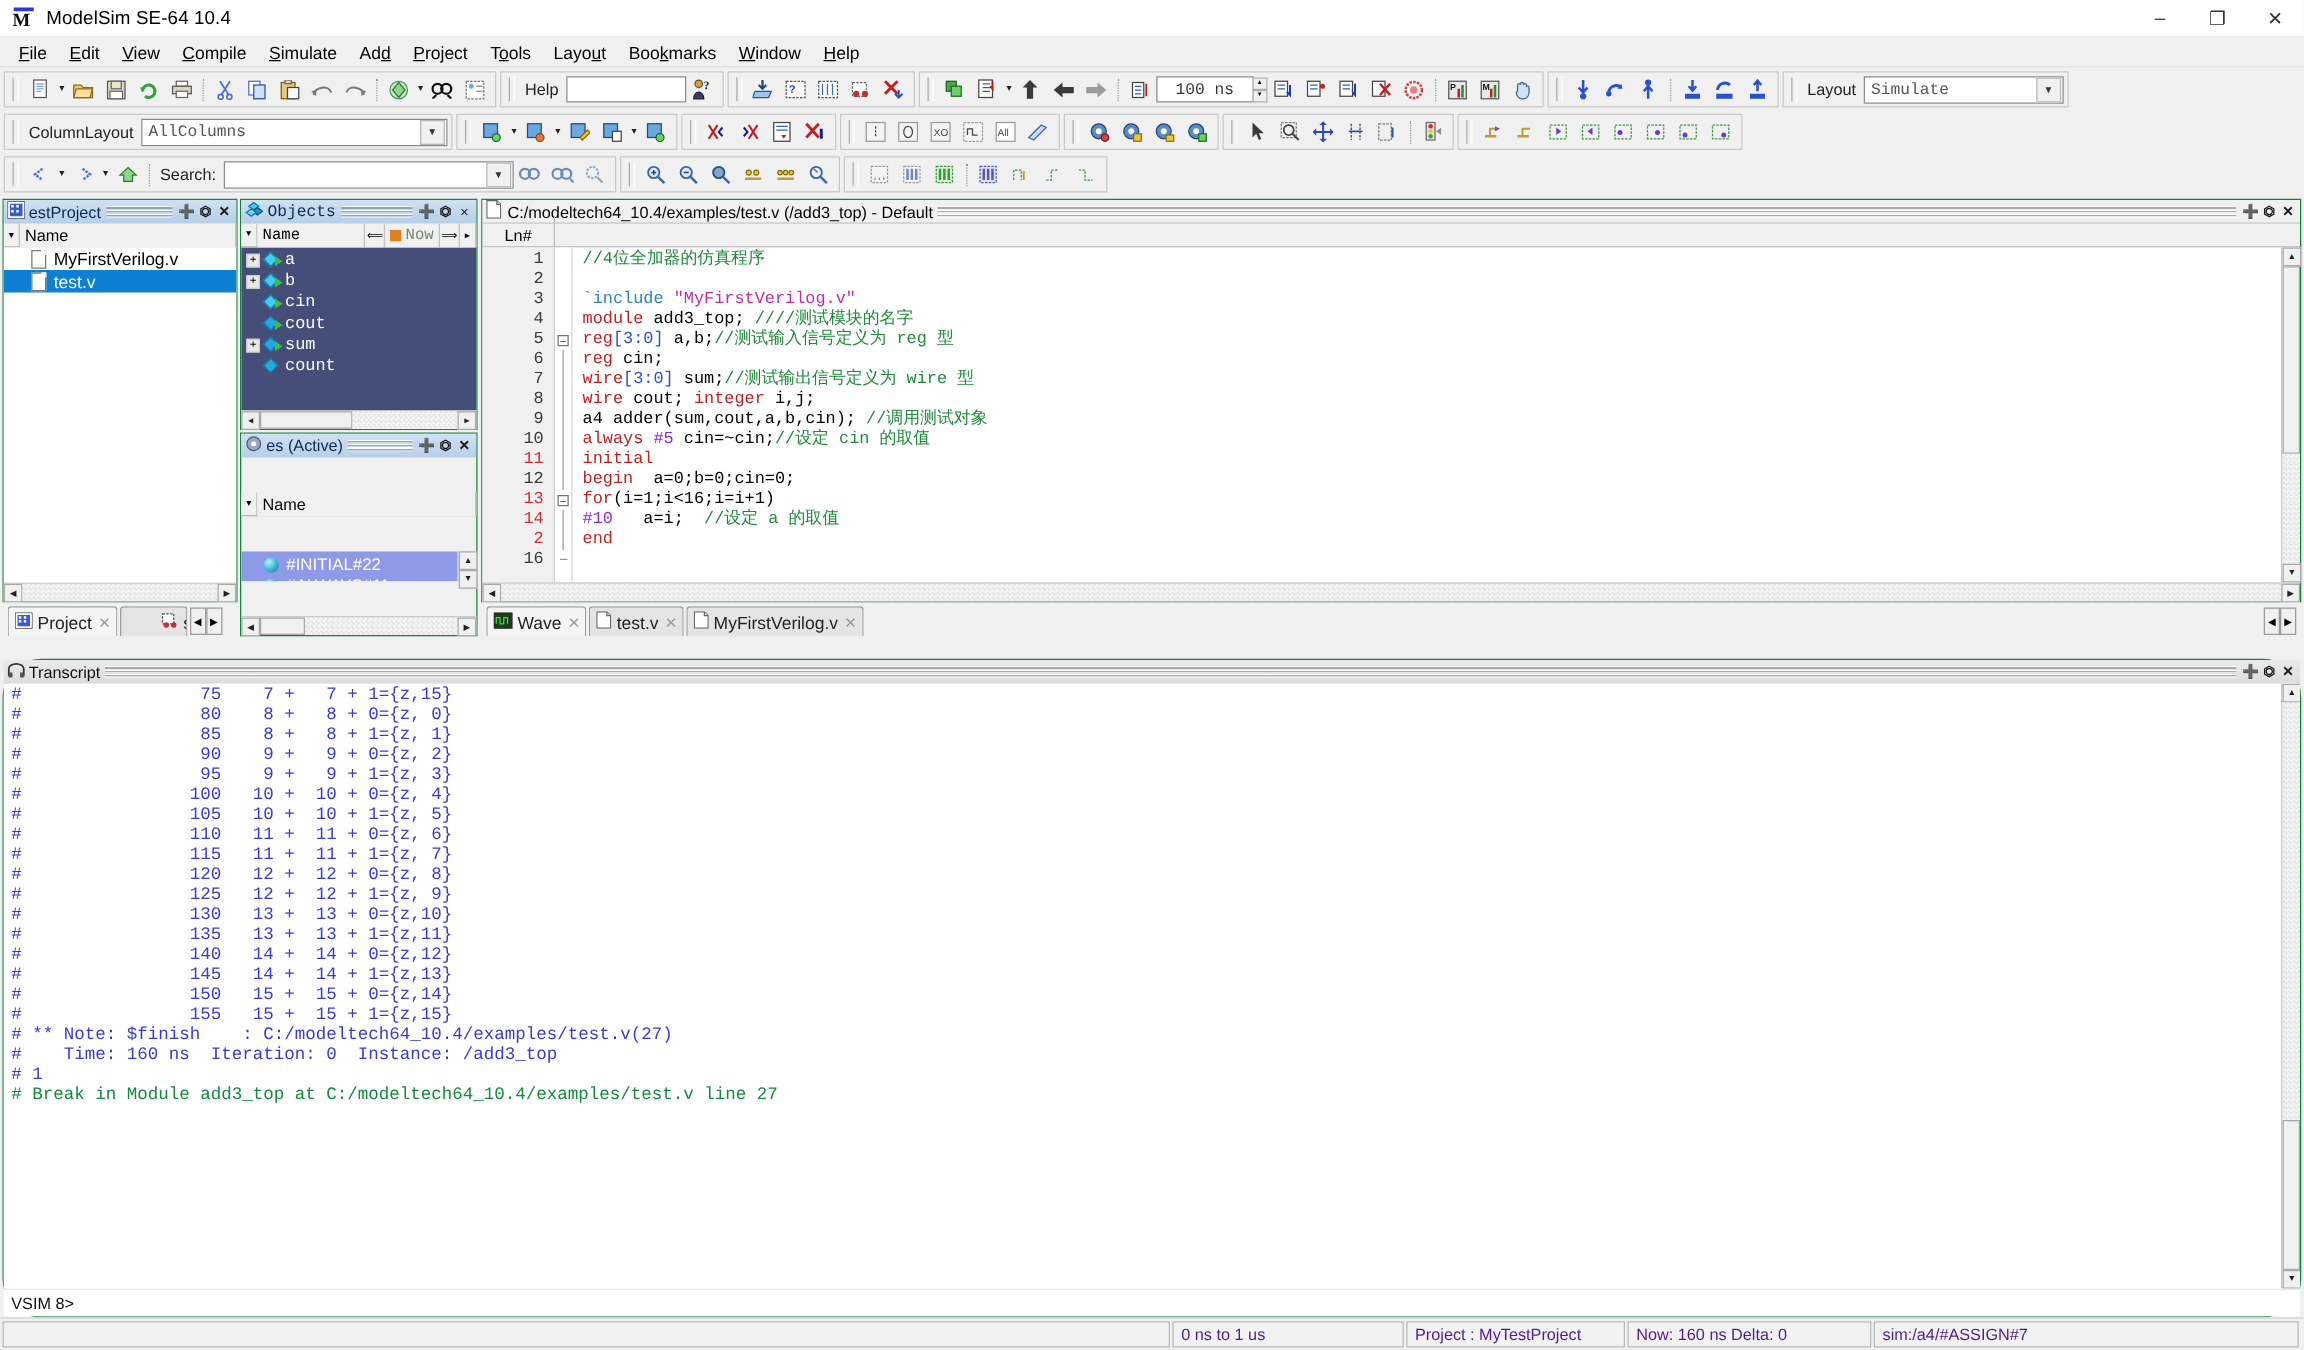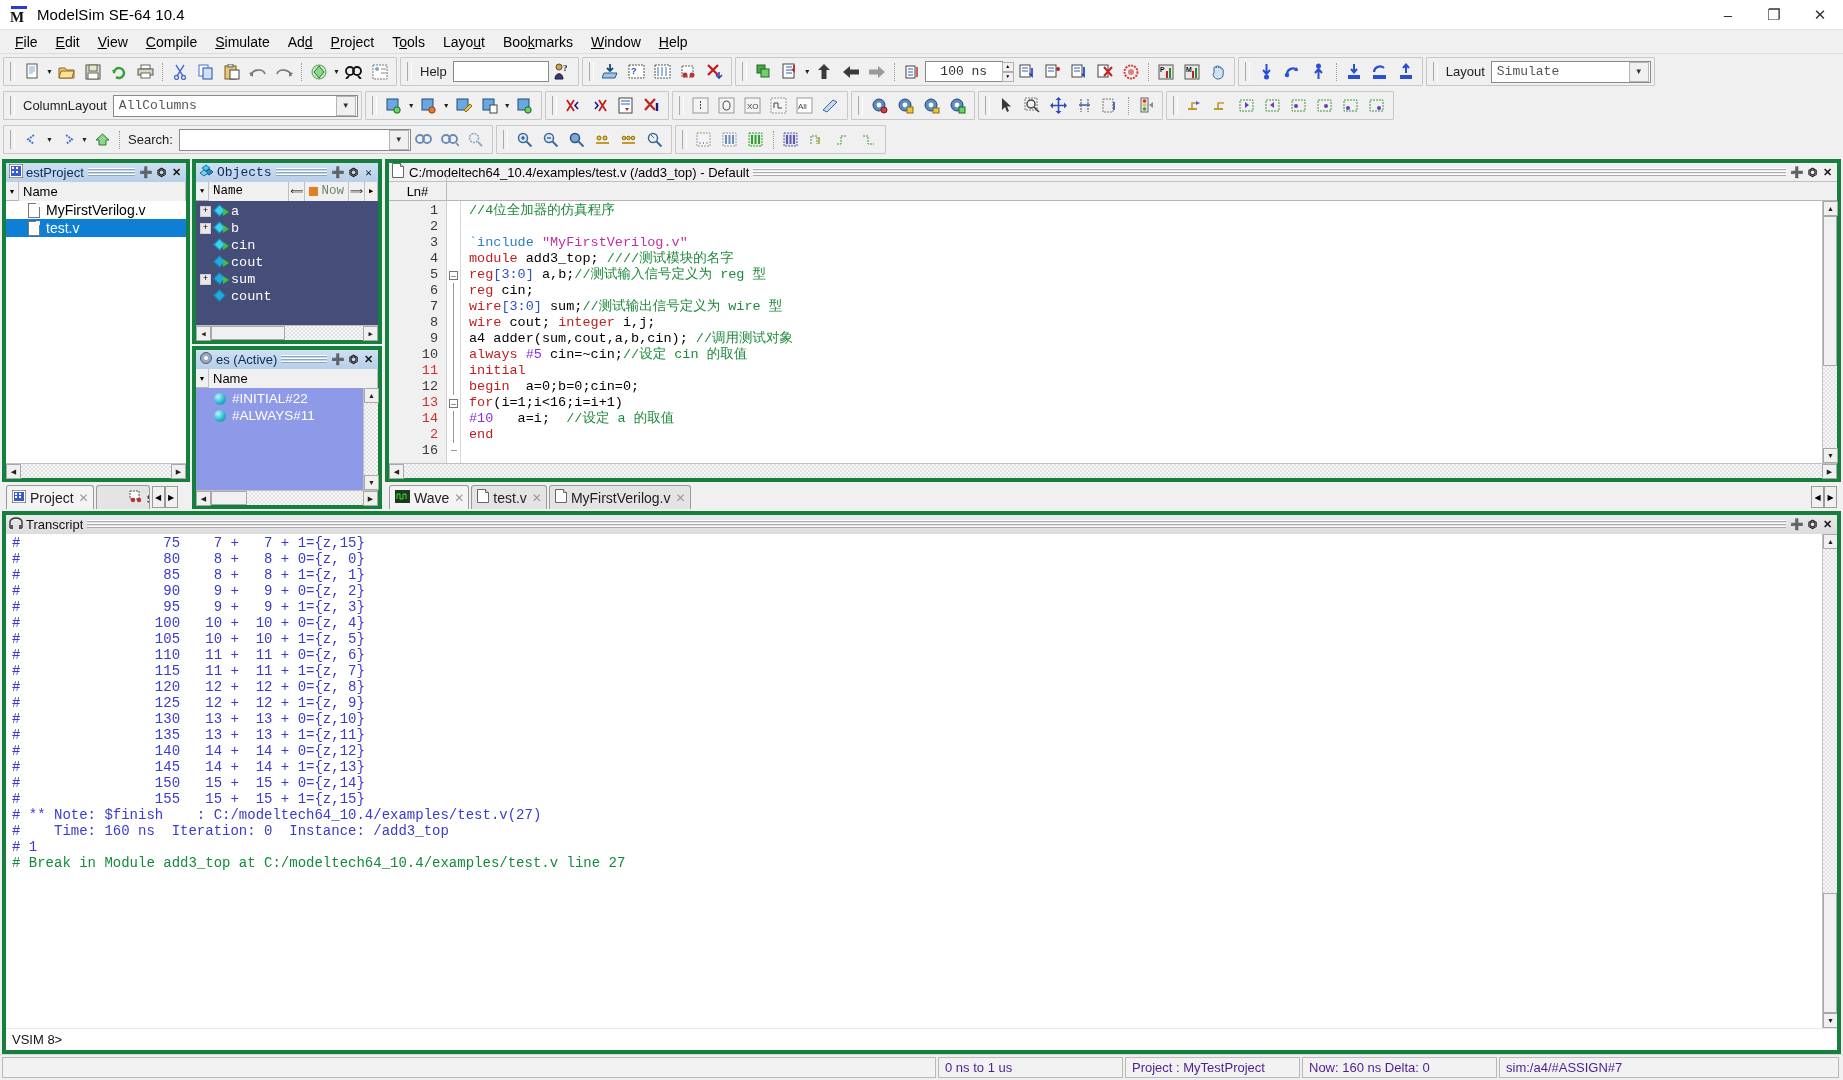--- a/index.html
+++ b/index.html
@@ -77,21 +77,21 @@
   }
   .spin { display:flex; flex-direction:column; width:12px; height:20px; margin-left:-1px; }
   .spin div { flex:1; border:1px solid #b0b0b0; background:#f0f0f0; font-size:5px;
               display:flex; align-items:center; justify-content:center; line-height:1; }
 
   
   .body { flex: 1 1 auto; display:flex; flex-direction:column; background:#f0f0f0; padding: 0 2px; min-height:0; }
   .top-area { display:flex; flex: 0 0 350px; min-height:0; }
 
   
-  .pane { display:flex; flex-direction:column; background:#f0f0f0; border:4px solid #15803d; min-width:0;}
+  .pane { display:flex; flex-direction:column; background:#f0f0f0; border:1px solid #15803d; min-width:0;}
   .pane-title {
     height: 19px; display:flex; align-items:center;
     background: linear-gradient(#cfe0f2, #b7cfe8);
     font-size: 13px; color:#0a2a55; padding-left:3px; flex:0 0 19px;
   }
   .pane-title.inactive { background: linear-gradient(#eaeaea,#dcdcdc); color:#333; }
   .pane-title .ptxt { margin-left:3px; white-space:nowrap; overflow:hidden; }
   .grip { flex:1; height:9px; margin:0 4px;
           background: repeating-linear-gradient(to bottom,#fff 0 1px,#8aa6c4 1px 2px,transparent 2px 3px); min-width:8px;}
   .pane-btns { display:flex; margin-right:2px; }
@@ -181,21 +181,21 @@
     margin-right:2px; border-radius:3px 3px 0 0; font-size:14px; color:#222;
   }
   .tab.active { background:#f4f4f4; }
   .tab .tlabel { margin:0 5px 0 4px; white-space:nowrap; }
   .tab .tclose { color:#9a9a9a; font-size:12px; }
   .tab-arrows { display:flex; align-items:center; height:24px; }
   .tab-arrow { width:13px; height:22px; border:1px solid #9a9a9a; background:#f0f0f0;
                display:flex; align-items:center; justify-content:center; font-size:8px; }
 
   
-  .transcript-pane { flex:1 1 auto; display:flex; flex-direction:column; min-height:0; margin-top:2px; }
+  .transcript-pane { flex:1 1 auto; display:flex; flex-direction:column; min-height:0; margin-top:18px;border-radius:31px; }
   .trans-body { flex:1 1 auto; background:#fff; display:flex; overflow:hidden; min-height:0; }
   .trans-lines { flex:1 1 auto; font-family:"Liberation Mono", monospace; font-size:14px;
                  color:#3a3ad0; padding-left:6px; padding-top:1px; overflow:hidden; }
   .trans-lines > div { height:16px; line-height:16px; white-space:pre; }
   .t-green { color:#138a3c; }
   .t-blue { color:#3a3ad0; }
   .vsim-line { height:22px; display:flex; align-items:center; font-family:"Liberation Sans", sans-serif;
                font-size:13px; color:#111; padding-left:6px; background:#fff;
                border-top:1px solid #e6e6e6;}
 
@@ -1065,21 +1065,21 @@
             </div>
           </div>
           <div class="hsb">
             <div class="sb-btn">◀</div>
             <div class="sb-thumb" style="width:74px;"></div>
             <div class="sb-track"></div>
             <div class="sb-btn">▶</div>
           </div>
         </div>
 
-        <div class="pane" style="flex:1 1 auto; margin-top:2px; min-height:0;">
+        <div class="pane" style="flex:1 1 auto; margin-top:2px; min-height:0;gap:28px;">
           <div class="pane-title">
             <span>
               <svg width="14" height="14" viewBox="0 0 14 14">
                   <circle cx="7" cy="7" r="5.5" fill="#9aa8c0" stroke="#4a5a78"></circle>
                   <circle cx="7" cy="7" r="2" fill="#fff"></circle>
                 </svg>
             </span>
             <span class="ptxt">es (Active)</span>
             <span class="grip"></span>
             <span class="pane-btns">

